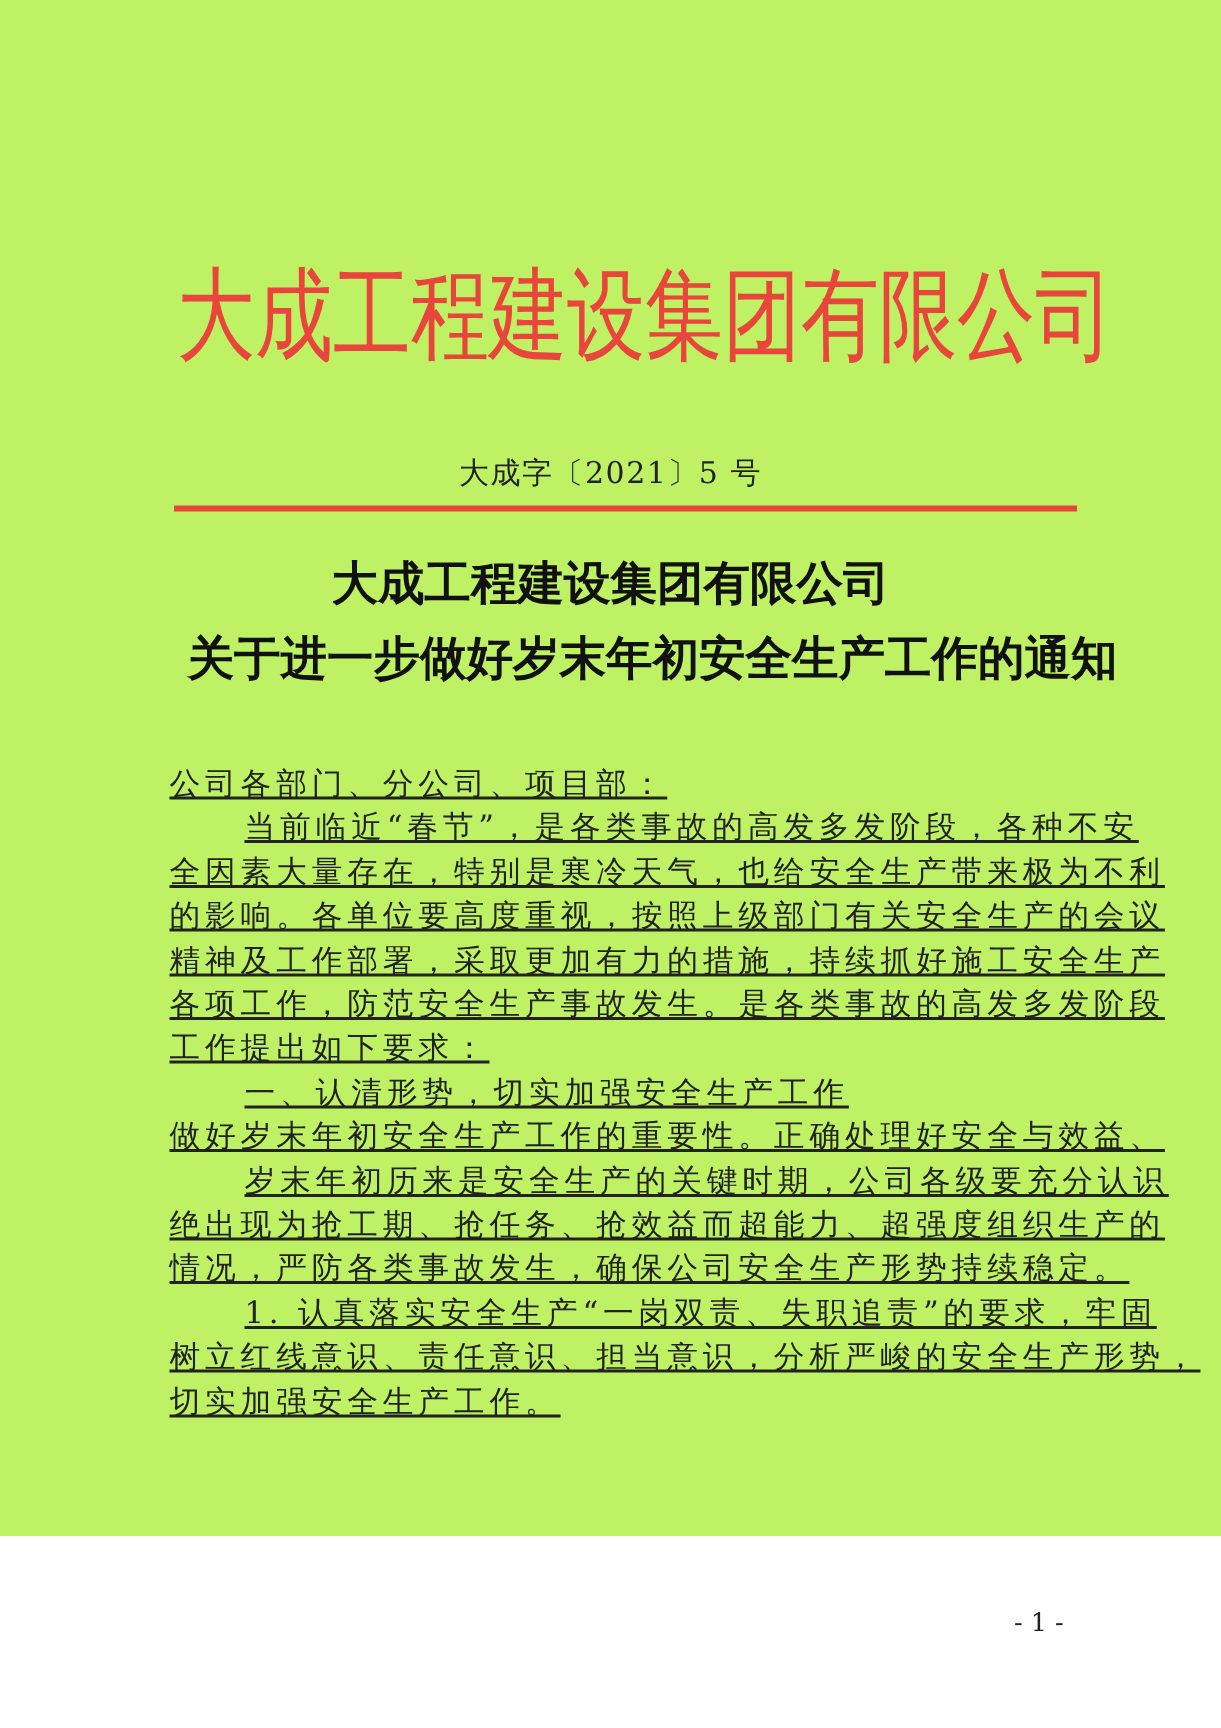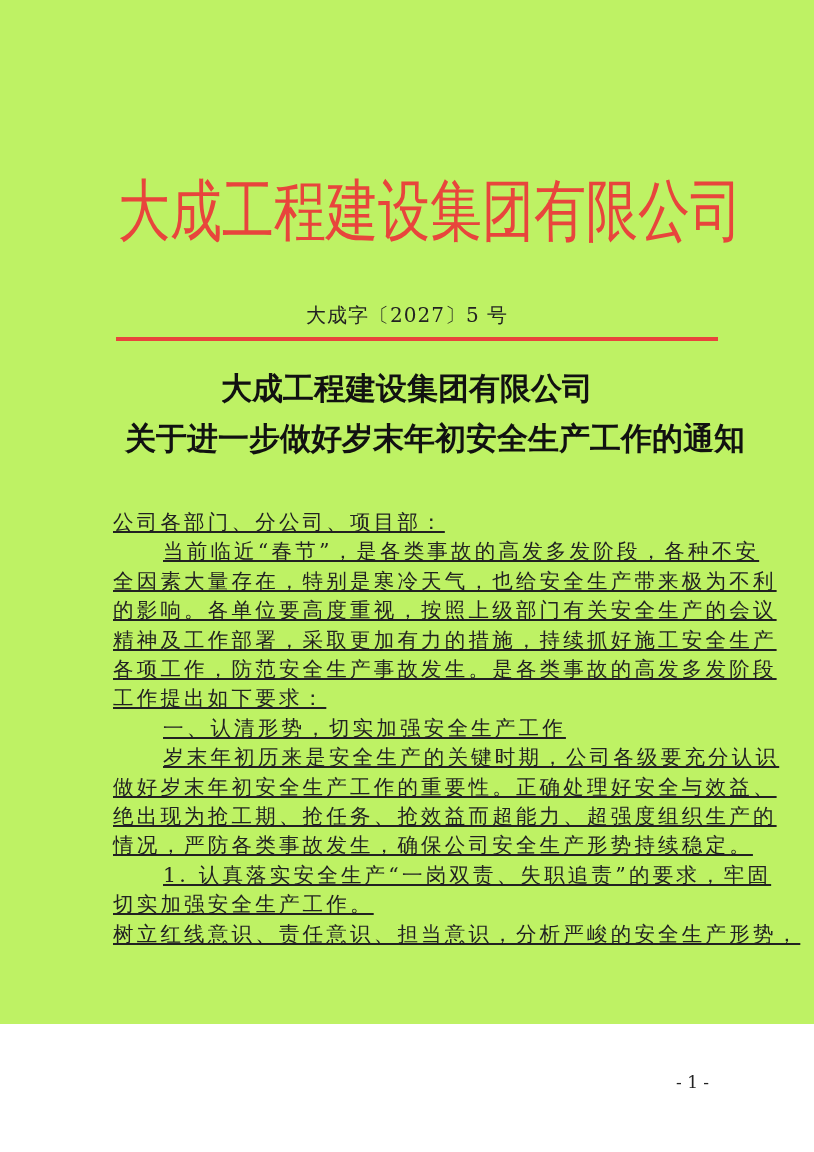--- a/index.html
+++ b/index.html
@@ -38,21 +38,21 @@
   .page-number {
     position: absolute; left: 676px; top: 1072px;
     font-family: "DejaVu Serif", "Liberation Serif", serif; font-size: 17px; color: #222;
   }
 </style>
 </head>
 <body>
 
 <div class="page">
   <div class="red-header">大成工程建设集团有限公司</div>
-  <div class="doc-number">大成字〔2027〕5 号</div>
+  <div class="doc-number">大成字〔2021〕5 号</div>
   <div class="red-rule"></div>
 
   <div class="title t1">大成工程建设集团有限公司</div>
   <div class="title t2">关于进一步做好岁末年初安全生产工作的通知</div>
 
   <div class="body">
     <p>
       <span class="line">公司各部门、分公司、项目部：</span>
     </p>
 
@@ -63,27 +63,27 @@
       <span class="line" style="text-indent:0">精神及工作部署，采取更加有力的措施，持续抓好施工安全生产</span>
       <span class="line" style="text-indent:0">各项工作，防范安全生产事故发生。是各类事故的高发多发阶段</span>
       <span class="line" style="text-indent:0">工作提出如下要求：</span>
     </p>
 
     <p class="indent">
       <span class="line">一、认清形势，切实加强安全生产工作</span>
     </p>
 
     <p class="indent">
+      <span class="line" style="text-indent:0">做好岁末年初安全生产工作的重要性。正确处理好安全与效益、</span>
       <span class="line">岁末年初历来是安全生产的关键时期，公司各级要充分认识</span>
-      <span class="line" style="text-indent:0">做好岁末年初安全生产工作的重要性。正确处理好安全与效益、</span>
       <span class="line" style="text-indent:0">绝出现为抢工期、抢任务、抢效益而超能力、超强度组织生产的</span>
       <span class="line" style="text-indent:0">情况，严防各类事故发生，确保公司安全生产形势持续稳定。</span>
     </p>
 
     <p class="indent">
       <span class="line">1. 认真落实安全生产“一岗双责、失职追责”的要求，牢固</span>
+      <span class="line" style="text-indent:0">树立红线意识、责任意识、担当意识，分析严峻的安全生产形势，</span>
       <span class="line" style="text-indent:0">切实加强安全生产工作。</span>
-      <span class="line" style="text-indent:0">树立红线意识、责任意识、担当意识，分析严峻的安全生产形势，</span>
     </p>
   </div>
 
   <div class="page-number">- 1 -</div>
 </div>
 
 </body></html>

